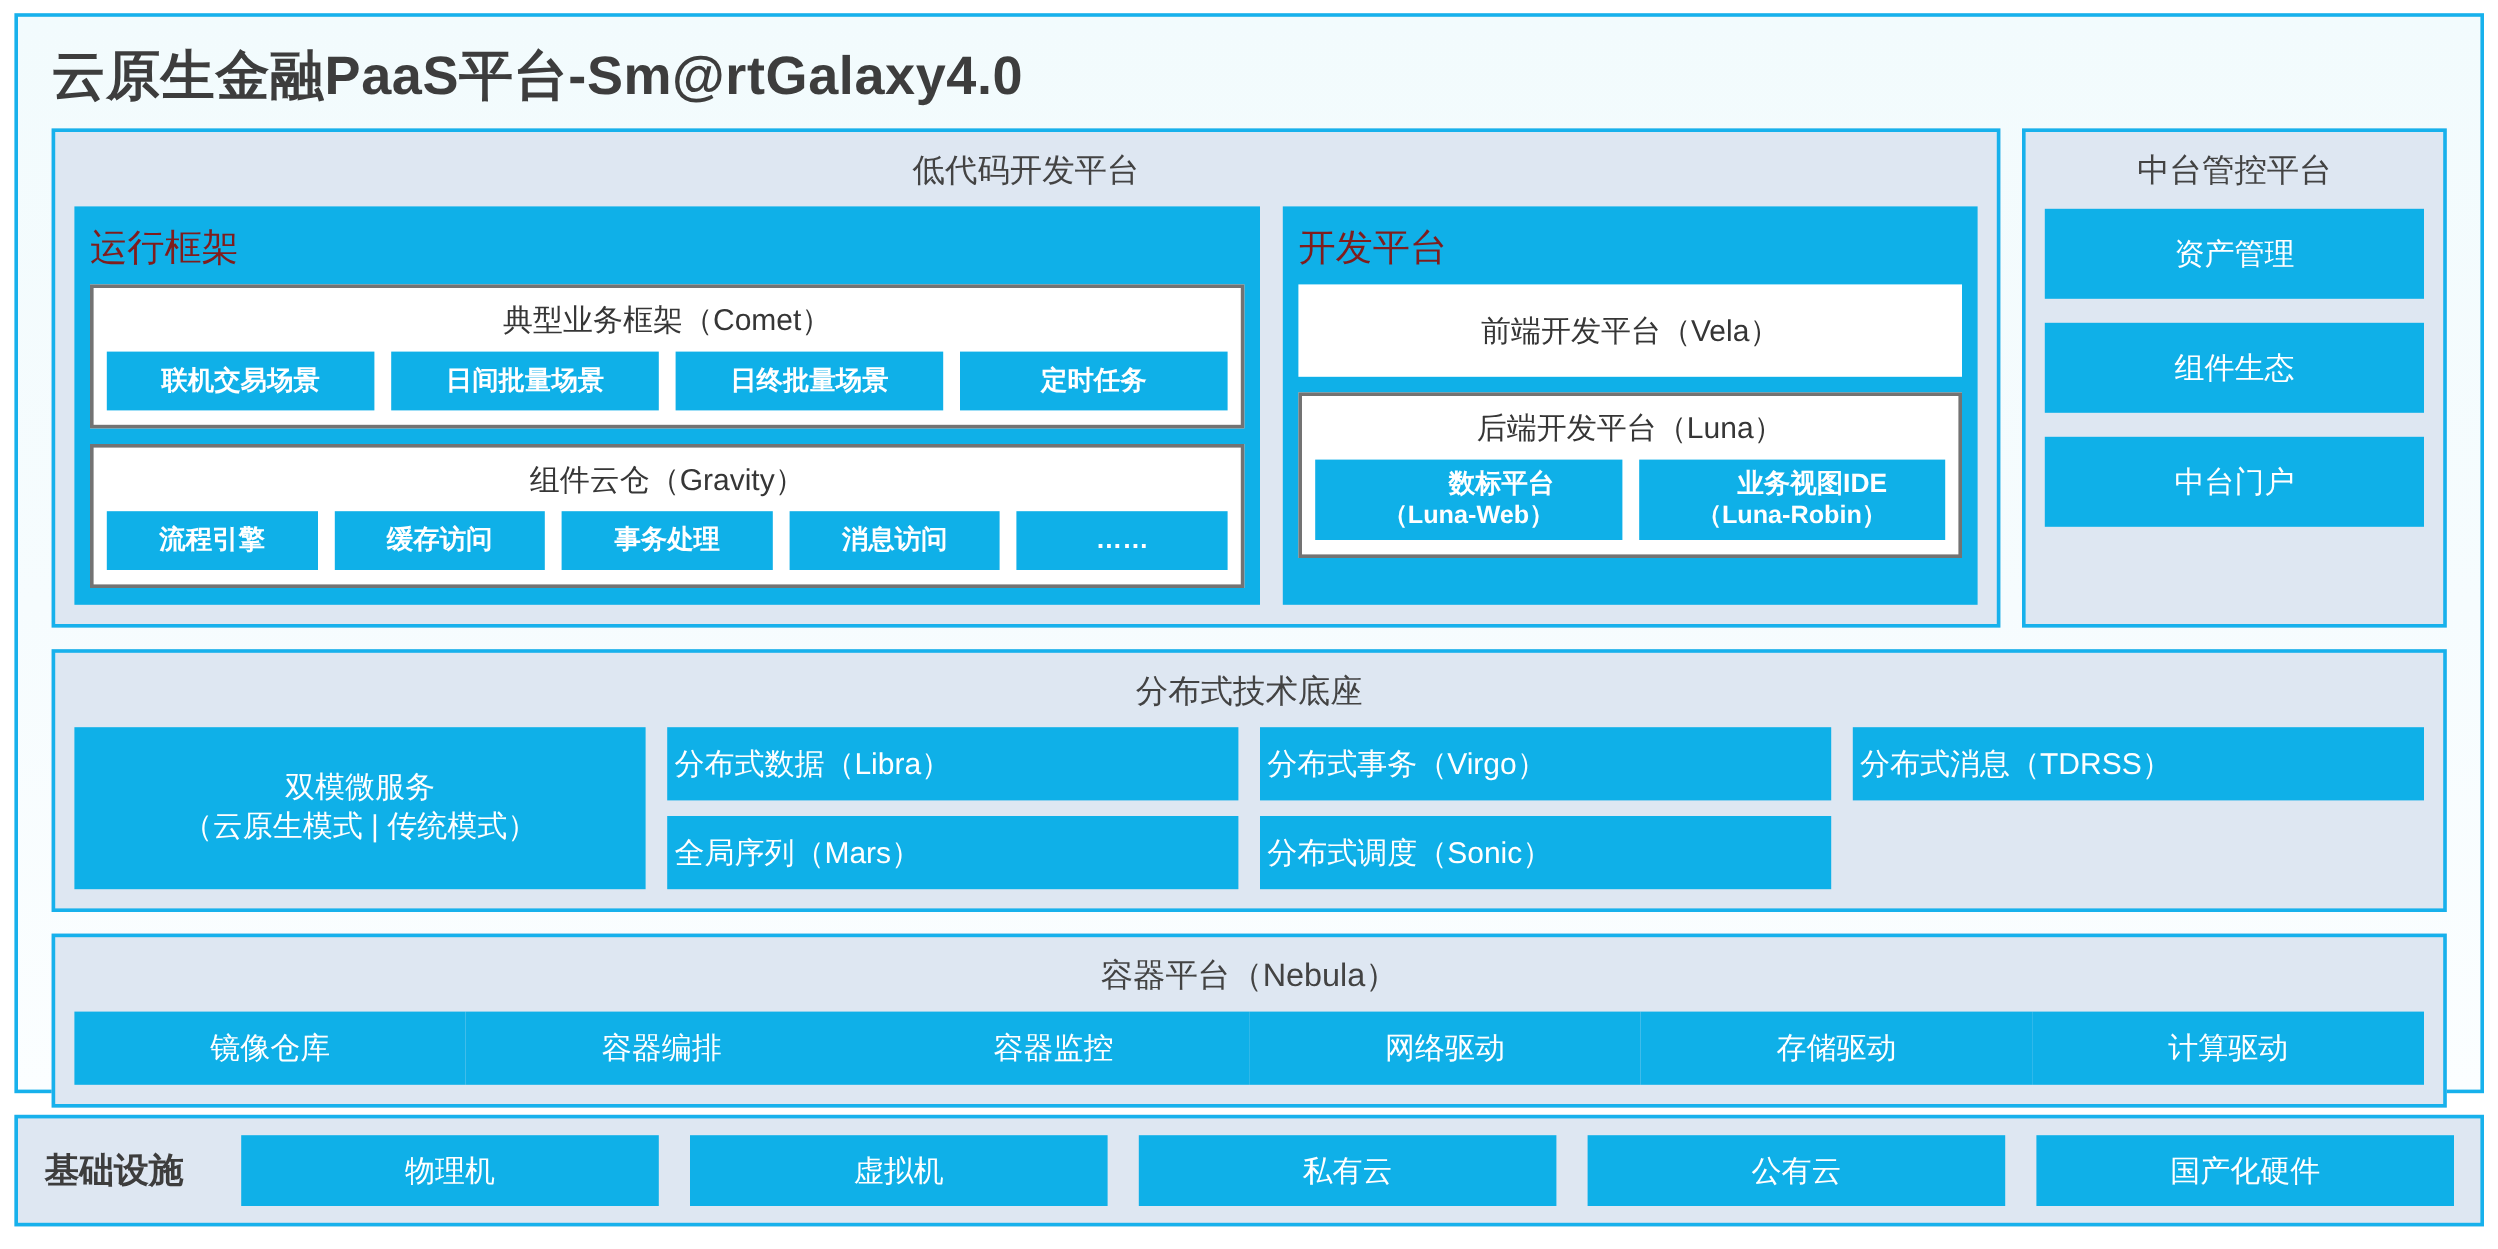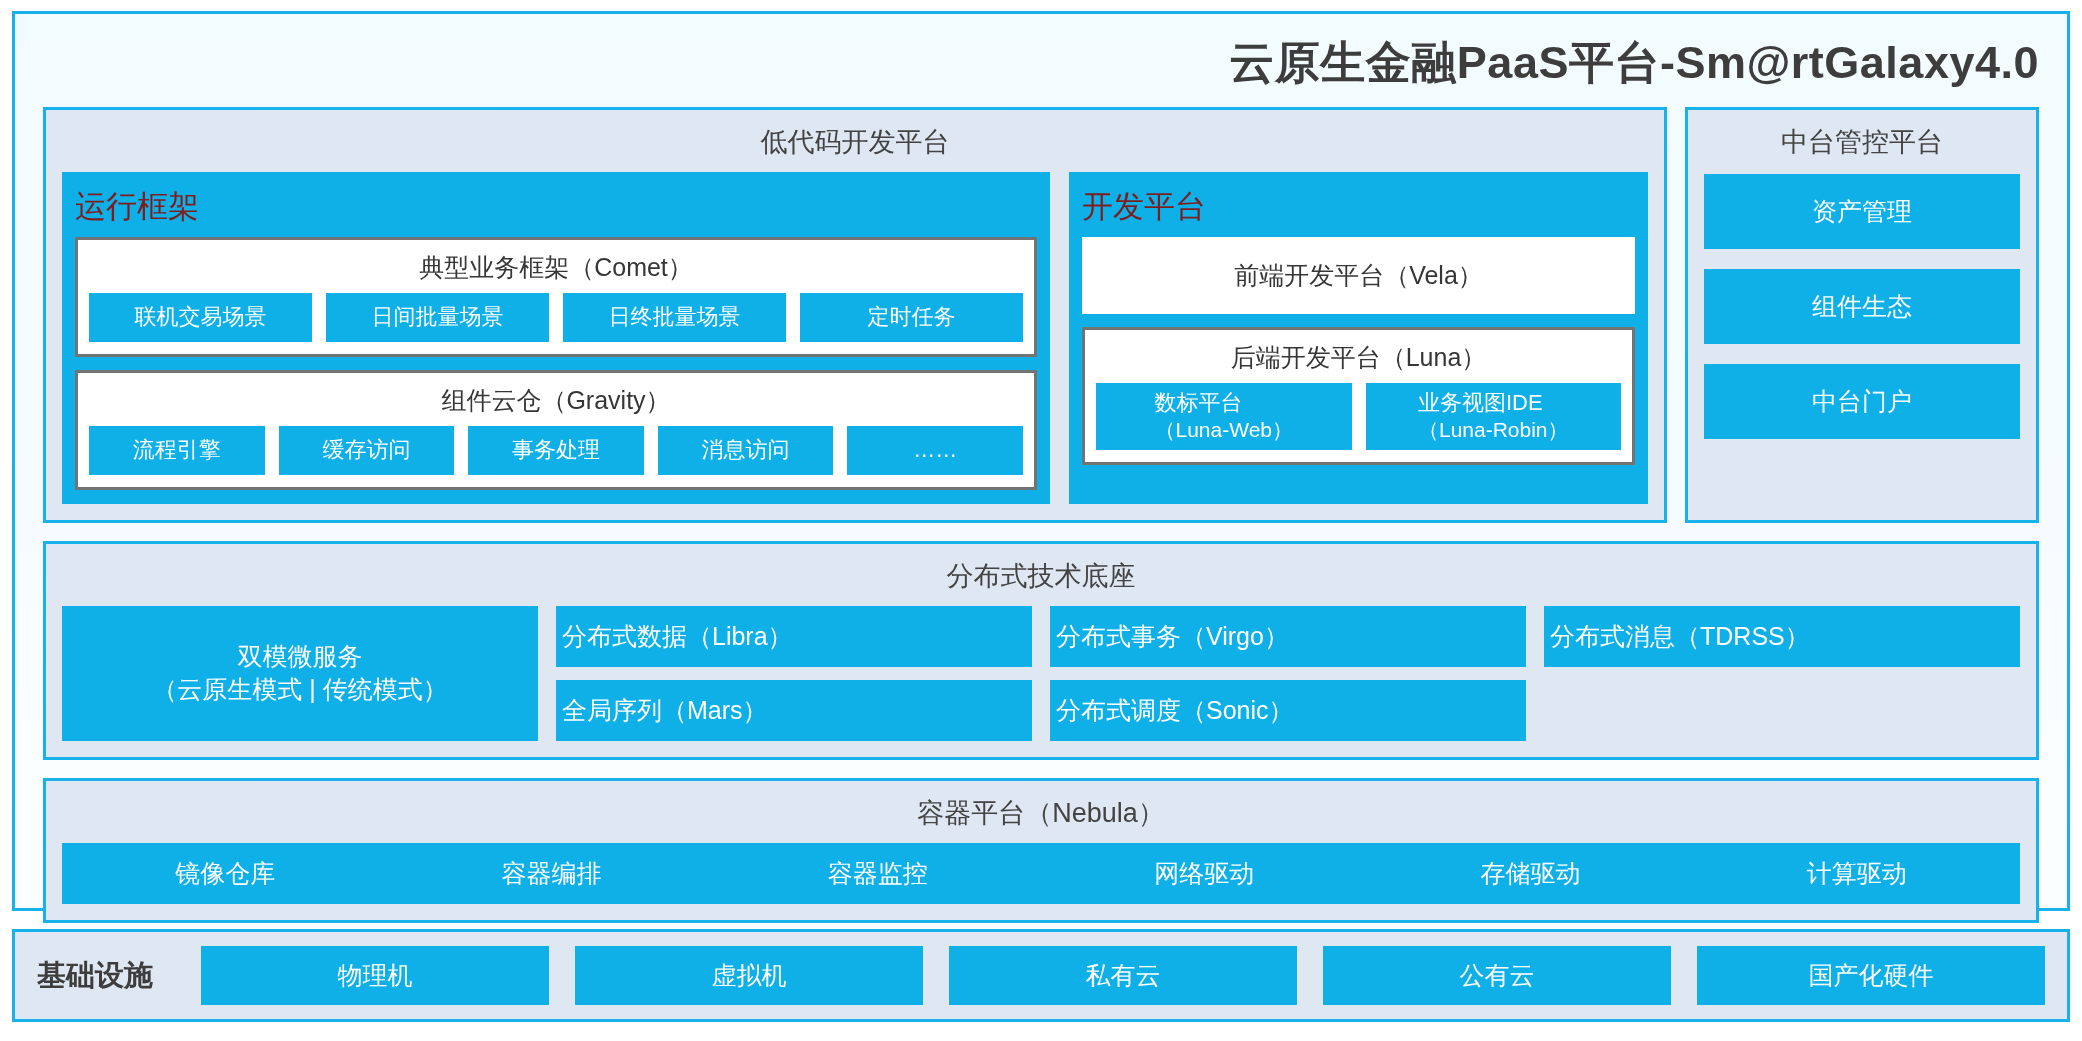--- a/index.html
+++ b/index.html
@@ -29,21 +29,21 @@
     box-sizing: border-box;
     width: 2058px;
     height: 900px;
     border: 3px solid #17b1ec;
     background: linear-gradient(180deg, #f2fbfd 0%, #f6fcfe 55%, #fbfeff 100%);
     padding: 0 28px;
   }
 
   
   .doc-title {
-    text-align: right;
+    text-align: left;
     font-size: 45px;
     font-weight: bold;
     color: #3d3d3d;
     letter-spacing: 0.5px;
     line-height: 1;
     padding-top: 26px;
     padding-bottom: 22px;
   }
 
   
@@ -125,26 +125,27 @@
   .tile-row {
     display: flex;
     gap: 14px;
   }
   .tile {
     box-sizing: border-box;
     background: #0fb0e8;
     color: #ffffff;
     font-size: 22px;
     line-height: 1.22;
-    text-align: left;
+    text-align: right;
     padding: 11px 6px;
     flex: 1 1 0;
     display: flex;
     align-items: center;
     justify-content: center;
+    font-weight: bold;
   }
   .tile.two-line { padding: 7px 6px; }
   .tile .sub { display: block; font-size: 21px; }
 
   
   .mgmt-stack {
     display: flex;
     flex-direction: column;
     gap: 20px;
     padding-top: 2px;

